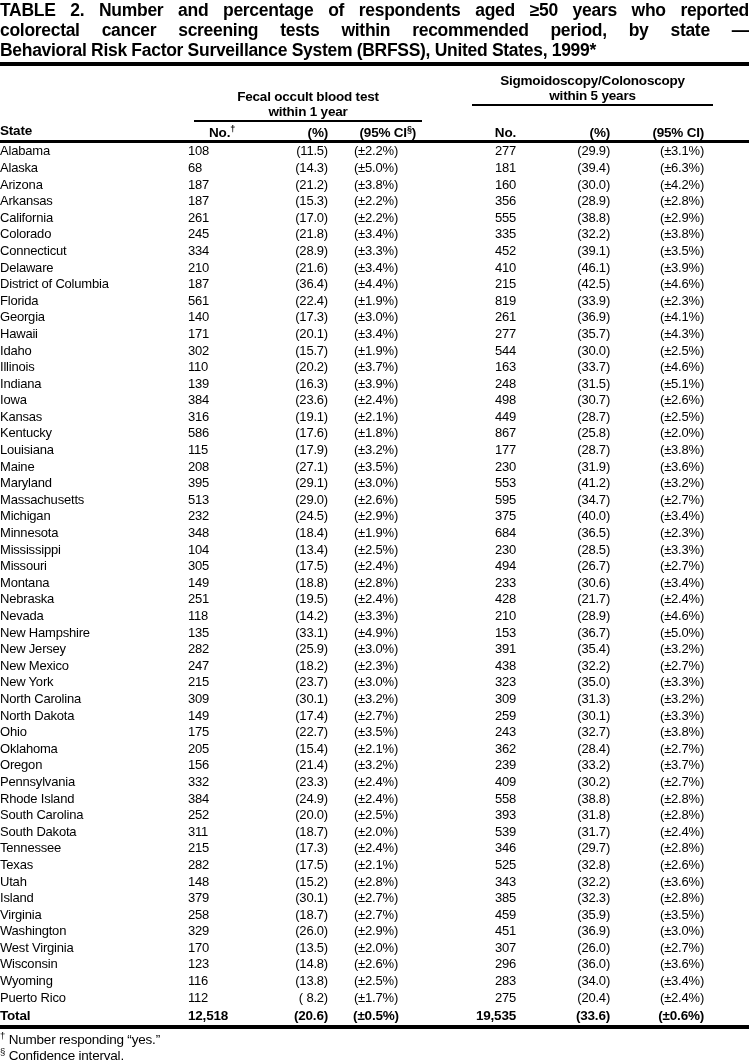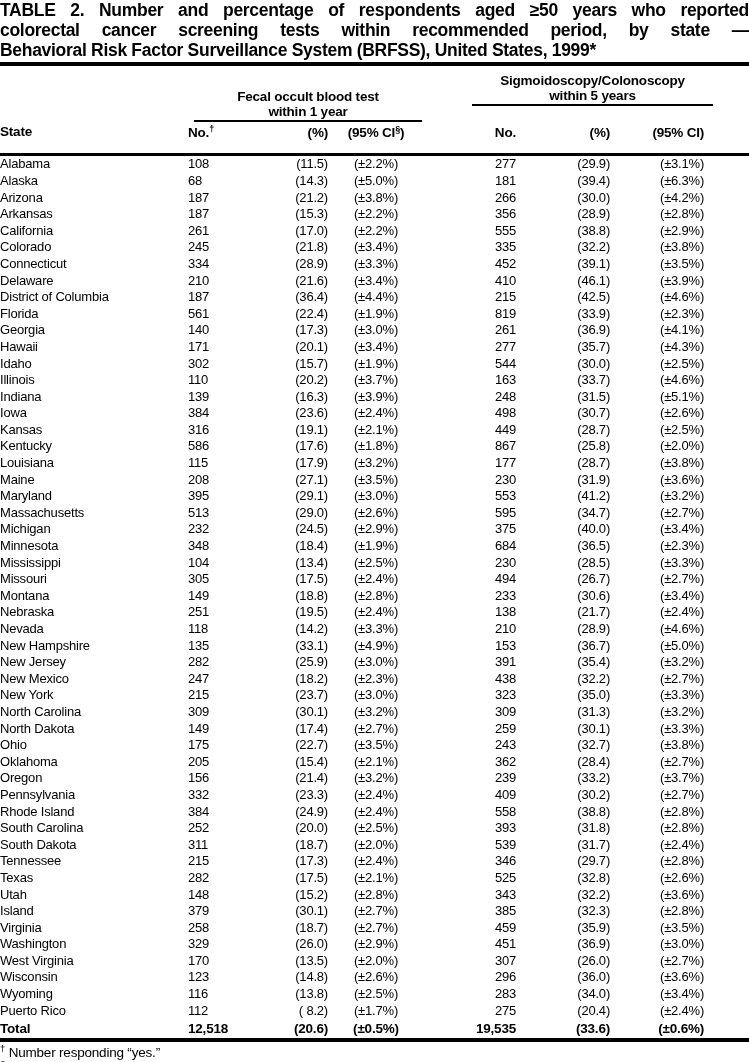--- a/index.html
+++ b/index.html
@@ -44,38 +44,39 @@
   col.c-no2   { width: 110px; }
   col.c-pct2  { width: 95px; }
   col.c-ci2   { width: 108px; }
 
   th, td { margin: 0; padding: 0; font-weight: normal; }
 
   thead th { font-weight: bold; font-size: 13.5px; letter-spacing: -0.2px; }
   th.state-h {
     text-align: left;
     vertical-align: bottom;
-    padding-bottom: 14px;
+    padding-bottom: 2px;
     border-bottom: 3px solid #000;
     margin-left: 40px;
   }
   th.group { vertical-align: top; padding-top: 7px; border-bottom: 0; }
   .group-inner {
     text-align: center;
     line-height: 15px;
     border-bottom: 2px solid #000;
     padding-bottom: 1px;
   }
   .group-inner.g1 { margin: 16px 14px 0 6px; }
   .group-inner.g2 { margin: 0 36px; }
 
   tr.subhead th {
     padding-top: 3px;
-    padding-bottom: 13px;
+    padding-bottom: 0;
     border-bottom: 3px solid #000;
+    text-align: right;
     white-space: pre;
   }
   sup.hdr-sup { font-size: 9px; line-height: 0; }
 
   tbody td {
     font-size: 13px;
     line-height: 16.6px;
     height: 16.6px;
     letter-spacing: -0.2px;
     white-space: pre;
@@ -175,21 +176,21 @@
           <td class="no2">181</td>
           <td class="pct2">(39.4)</td>
           <td class="ci2">(±6.3%)</td>
         </tr>
 
         <tr>
           <td class="state">Arizona</td>
           <td class="no1">187</td>
           <td class="pct1">(21.2)</td>
           <td class="ci1">(±3.8%)</td>
-          <td class="no2">266</td>
+          <td class="no2">160</td>
           <td class="pct2">(30.0)</td>
           <td class="ci2">(±4.2%)</td>
         </tr>
 
         <tr>
           <td class="state">Arkansas</td>
           <td class="no1">187</td>
           <td class="pct1">(15.3)</td>
           <td class="ci1">(±2.2%)</td>
           <td class="no2">356</td>
@@ -425,21 +426,21 @@
           <td class="no2">233</td>
           <td class="pct2">(30.6)</td>
           <td class="ci2">(±3.4%)</td>
         </tr>
 
         <tr>
           <td class="state">Nebraska</td>
           <td class="no1">251</td>
           <td class="pct1">(19.5)</td>
           <td class="ci1">(±2.4%)</td>
-          <td class="no2">138</td>
+          <td class="no2">428</td>
           <td class="pct2">(21.7)</td>
           <td class="ci2">(±2.4%)</td>
         </tr>
 
         <tr>
           <td class="state">Nevada</td>
           <td class="no1">118</td>
           <td class="pct1">(14.2)</td>
           <td class="ci1">(±3.3%)</td>
           <td class="no2">210</td>

